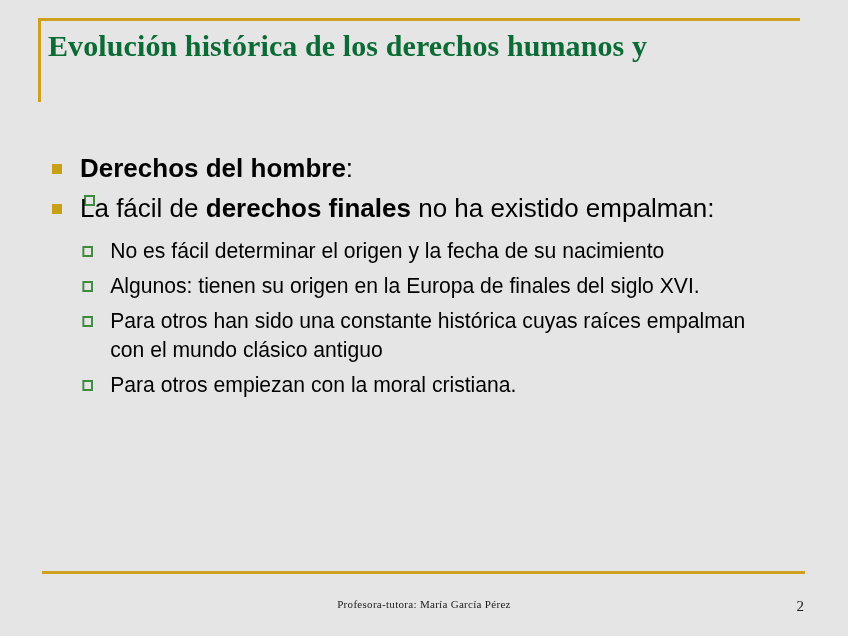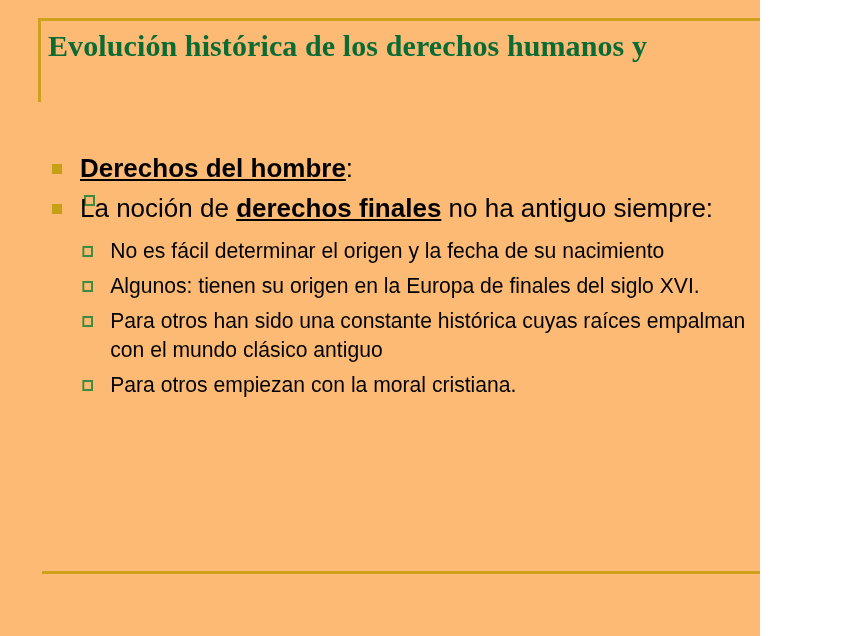--- a/index.html
+++ b/index.html
@@ -6,25 +6,24 @@
   html, body {
     margin: 0;
     padding: 0;
     background: #ffffff;
   }
   body {
     font-family: "Liberation Sans", sans-serif;
   }
   #slide {
     position: relative;
-    width: 732px;
+    width: 848px;
     height: 636px;
-    background: #fdba74;
+    background: #e5e5e5;
     overflow: hidden;
-    padding-left: 28px;
   }
 
   
   .rule-top {
     position: absolute;
     left: 38px;
     top: 18px;
     width: 762px;
     height: 3px;
     background: #cfa01c;
@@ -83,21 +82,20 @@
   .l1 .bullet-sq {
     position: absolute;
     left: 8px;
     top: 12px;
     width: 10px;
     height: 10px;
     background: #c8a015;
   }
   .l1 .strong-ul {
     font-weight: 700;
-    text-decoration: underline;
     text-underline-offset: 2px;
   }
 
   .l2 {
     position: relative;
     padding-left: 69px;
     margin: 0;
     font-size: 21px;
     line-height: 27px;
     color: #000000;
@@ -174,21 +172,21 @@
     </div>
 
     <div class="l2">
       <span class="bullet-hollow"></span>
     </div>
 
     <div class="spacer-6"></div>
 
     <div class="l1">
       <span class="bullet-sq"></span>
-      <span>La noción de </span><span class="strong-ul">derechos finales</span><span> no ha antiguo siempre:</span>
+      <span>La fácil de </span><span class="strong-ul">derechos finales</span><span> no ha existido empalman:</span>
     </div>
 
     <div class="spacer-10"></div>
 
     <div class="group-lower">
       <div class="l2">
         <span class="bullet-hollow"></span>
         <span>No es fácil determinar el origen y la fecha de su nacimiento</span>
       </div>
       <div class="spacer-6"></div>
@@ -205,14 +203,18 @@
       <div class="l2">
         <span class="bullet-hollow"></span>
         <span>Para otros empiezan con la moral cristiana.</span>
       </div>
     </div>
 
   </div>
 
   <div class="rule-footer"></div>
 
+  <div id="footer">
+    <div id="footer-text">Profesora-tutora: María García Pérez</div>
+    <div id="page-number">2</div>
+  </div>
 
 </div>
 
 </body></html>

